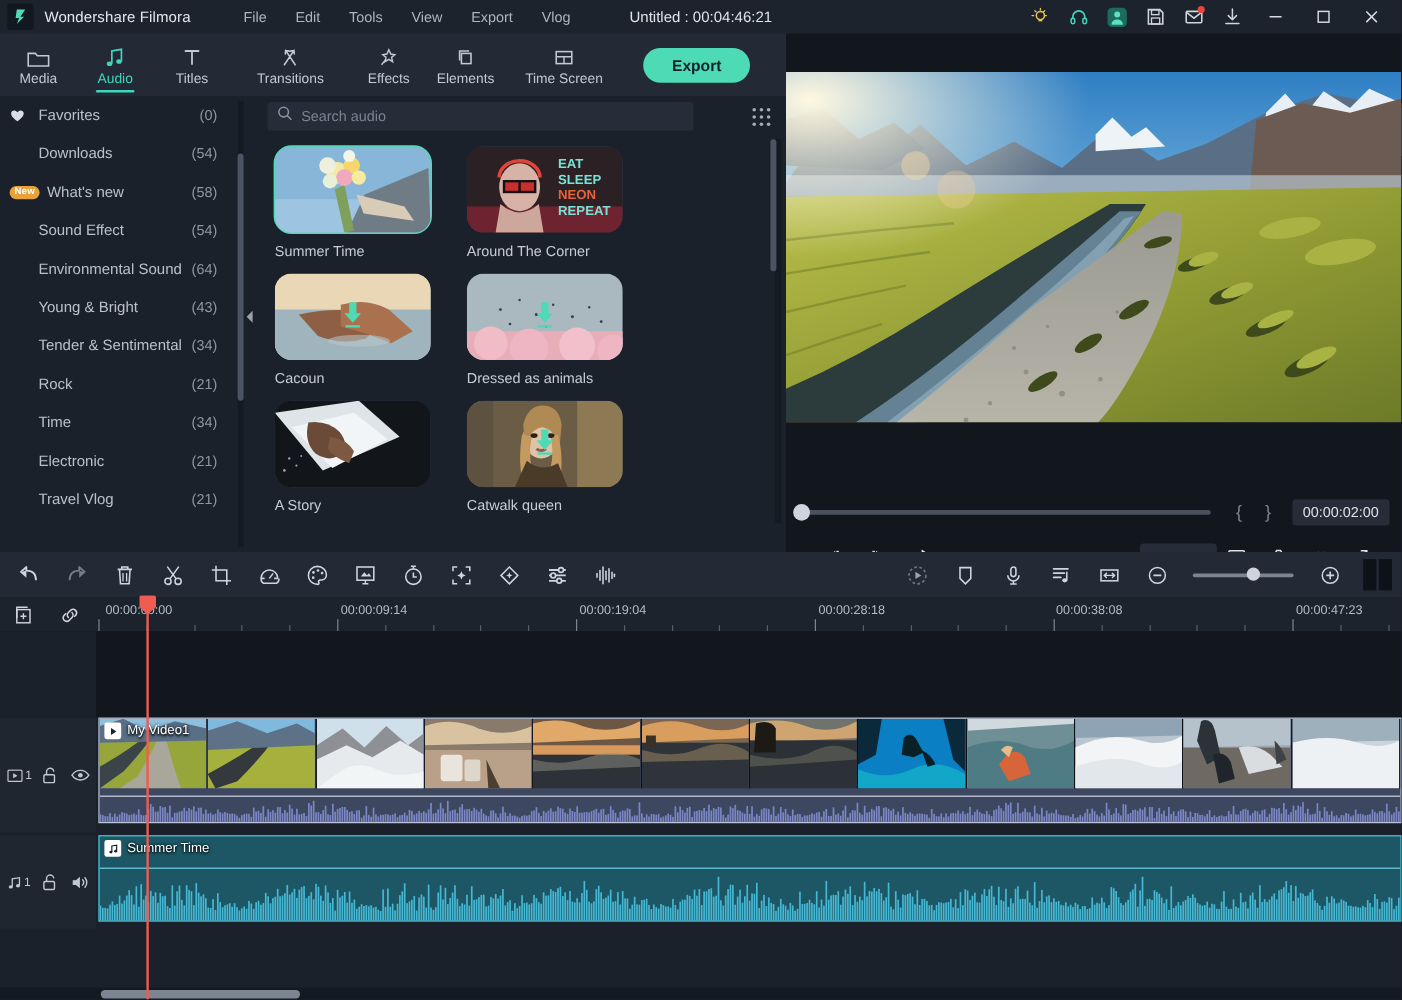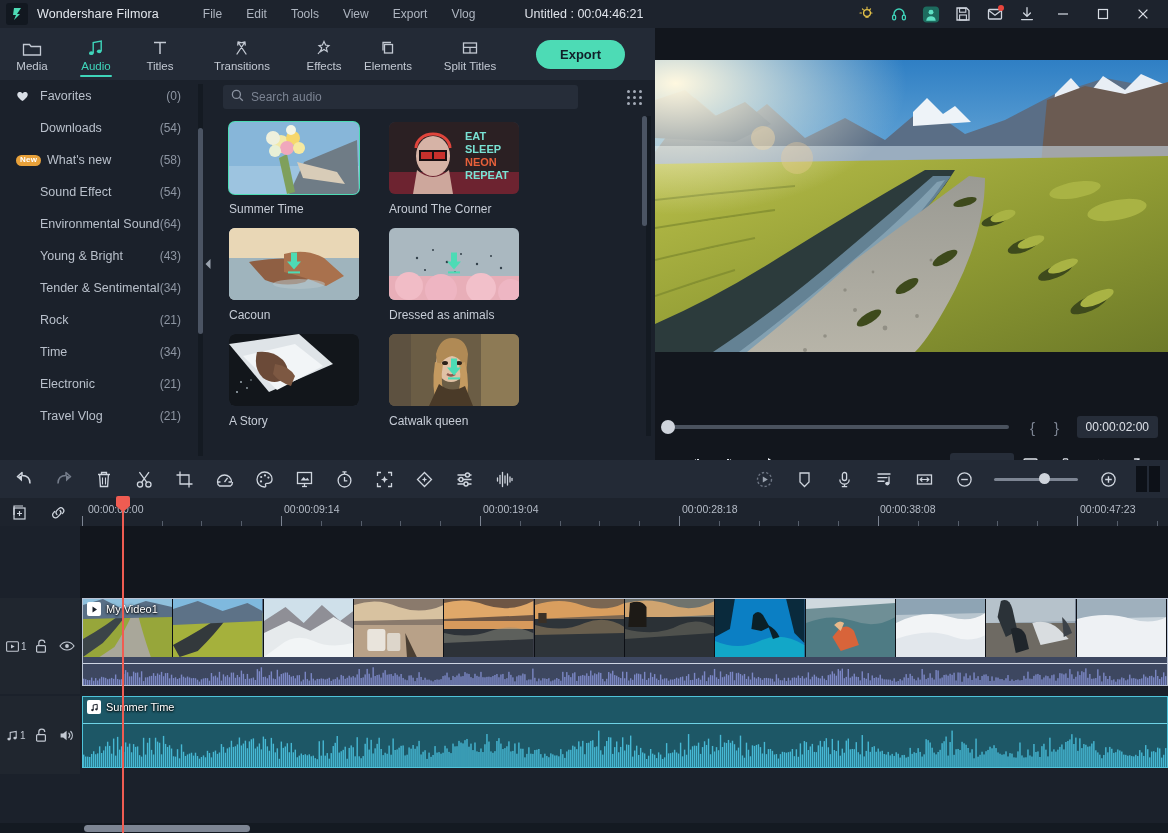--- a/index.html
+++ b/index.html
@@ -66,21 +66,21 @@
     padding: 7px 24px; cursor: default; border: none;
     font-family: "Liberation Sans", sans-serif;
   }
 
   
   .sidebar {
     position: absolute; left: 0; top: 80px; width: 196px; height: 380px;
     background: #1b212b; overflow: hidden;
   }
   .side-item {
-    height: 32px; display: flex; align-items: center; padding-left: 16px;
+    height: 32px; display: flex; align-items: center; padding-left: 8px;
     padding-right: 15px; font-size: 12.5px; color: #b9c0cb; cursor: default;
   }
   .side-item.active { background: #4b5463; color: #fff; }
   .side-item .tag {
     font-size: 8px; font-weight: bold; color: #fff; border-radius: 7px;
     padding: 1.5px 4px; margin-right: 6px; letter-spacing: .2px; line-height: 1;
   }
   .tag.hot { background: #e8453c; }
   .tag.new { background: #e8a13a; border-radius: 7px; }
   .side-item .heart { width: 20px; margin-right: 4px; display:flex; align-items:center; }
@@ -117,21 +117,21 @@
     display: grid; grid-template-columns: repeat(3,3px); grid-template-rows: repeat(3,3px);
     gap: 3px; align-content: center; justify-content: center; cursor: default;
   }
   .grid-toggle i { width: 3px; height: 3px; background: #a4abb7; border-radius: 50%; display:block; }
   .grid {
     position: absolute; left: 0; top: 34px; width: 442px; height: 346px;
     padding: 8px 0 0 16px; overflow: hidden;
   }
   .gcell { width: 144px; float: left; margin-right: 16px; margin-bottom: 12px; cursor: default; }
   .thumb {
-    width: 130px; height: 72px; border-radius: 6px; position: relative;
+    width: 130px; height: 72px; border-radius: 14px; position: relative;
     overflow: hidden; background: #30394a;
   }
   .thumb.sel { outline: 2px solid #4ddbb5; outline-offset: -1px; }
   .gcell .nm { font-size: 12px; color: #c6ccd6; margin-top: 8px; }
   .dl-arrow {
     position: absolute; left: 50%; top: 50%; transform: translate(-50%,-45%);
   }
   .lib-sb { position: absolute; right: 4px; top: 40px; width: 5px; height: 110px; background: #4b5463; border-radius: 3px; }
   .lib-sb-track { position: absolute; right: 4px; top: 36px; width: 5px; height: 320px; background: #141a22; }
 
@@ -373,21 +373,21 @@
       </span>
       <span>Elements</span>
     </div>
     <div class="ribtab wide">
       <span class="ic">
         <svg width="20" height="18" viewBox="0 0 20 18">
             <rect x="3.5" y="4" width="13" height="10" fill="none" stroke="#c3c9d3" stroke-width="1.3"></rect>
             <path d="M3.5 8.3h13M10 8.3V14" stroke="#c3c9d3" stroke-width="1.2"></path>
           </svg>
       </span>
-      <span>Split Titles</span>
+      <span>Time Screen</span>
     </div>
     <button class="export-btn">Export</button>
   </div>
 
   <div class="sidebar">
     <div class="side-item">
       <span class="heart">
         <svg width="13" height="12" viewBox="0 0 13 12">
             <path d="M6.5 11C2 7.8 0.8 5.6 1.4 3.7 2 1.9 4.5 1.3 6.5 3.5 8.5 1.3 11 1.9 11.6 3.7 12.2 5.6 11 7.8 6.5 11Z" fill="#d9dee6"></path>
           </svg>

